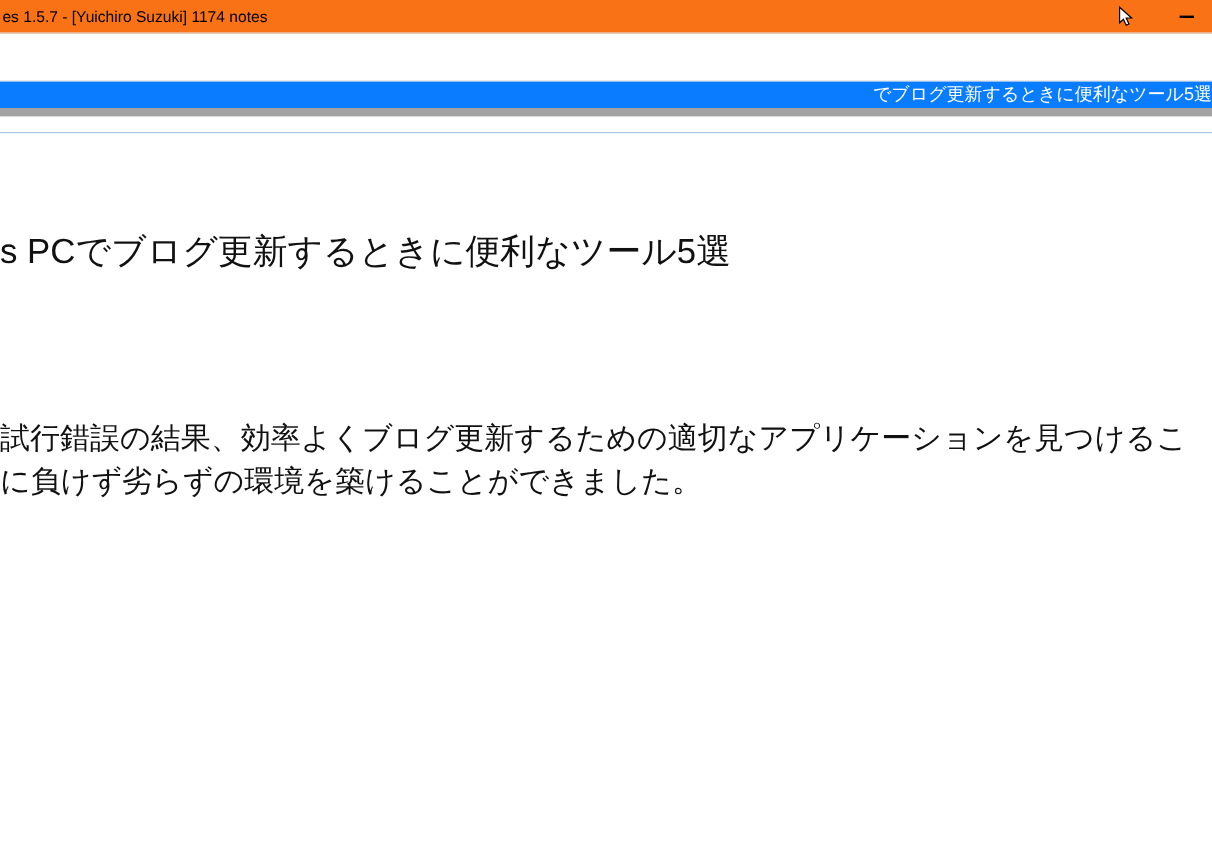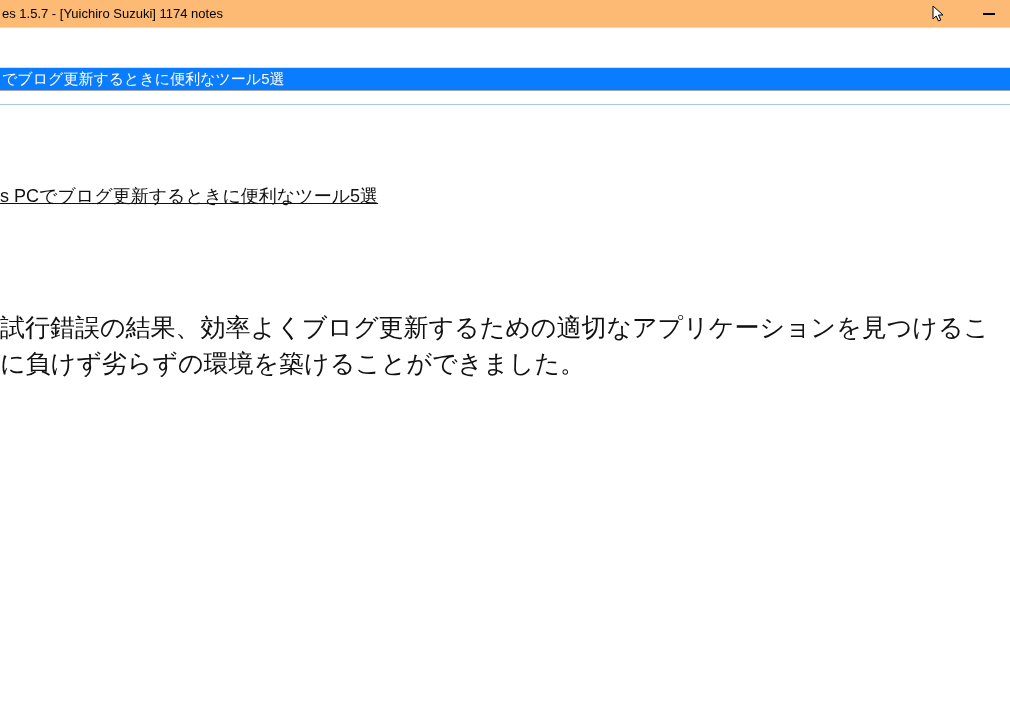--- a/index.html
+++ b/index.html
@@ -12,21 +12,21 @@
     color: #000;
   }
   .titlebar {
     height: 28px;
     display: flex;
     align-items: center;
     justify-content: space-between;
     padding: 0 6px 0 2px;
     border-bottom: 1px solid #dcdcdc;
     font-size: 13px;
-    background: #fdba74;
+    background: #f97316;
   }
   .titlebar-left {
     white-space: nowrap;
   }
   .titlebar-right {
     display: flex;
     align-items: center;
     gap: 28px;
   }
   .cursor-icon svg { display: block; }
@@ -34,21 +34,22 @@
     width: 12px;
     height: 2px;
     background: #000;
     display: inline-block;
   }
   .toolbar-spacer {
     height: 40px;
     border-bottom: 1px solid #dcdcdc;
   }
   .notelist {
-    border-bottom: 1px solid #a3a3a3;
+    border-bottom: 7px solid #a3a3a3;
+    text-align: right;
   }
   .note-row {
     height: 22px;
     line-height: 22px;
     font-size: 15px;
     padding-left: 2px;
     white-space: nowrap;
     overflow: hidden;
   }
   .note-row.selected {
@@ -61,24 +62,23 @@
   }
   .editor {
     padding: 6px 0 0 0;
     font-size: 25px;
     line-height: 1.45;
     white-space: pre-wrap;
     color: #111;
     overflow: hidden;
   }
   .editor .heading {
-    font-size: 18px;
+    font-size: 29px;
     line-height: 1.4;
-    margin-bottom: 28px;
-    text-decoration: underline;
+    margin-bottom: 44px;
   }
   .para { margin-bottom: 28px; }
 </style>
 </head>
 <body>
 
 <div class="titlebar">
   <div class="titlebar-left">es 1.5.7 - [Yuichiro Suzuki] 1174 notes</div>
   <div class="titlebar-right">
     <span class="cursor-icon">

